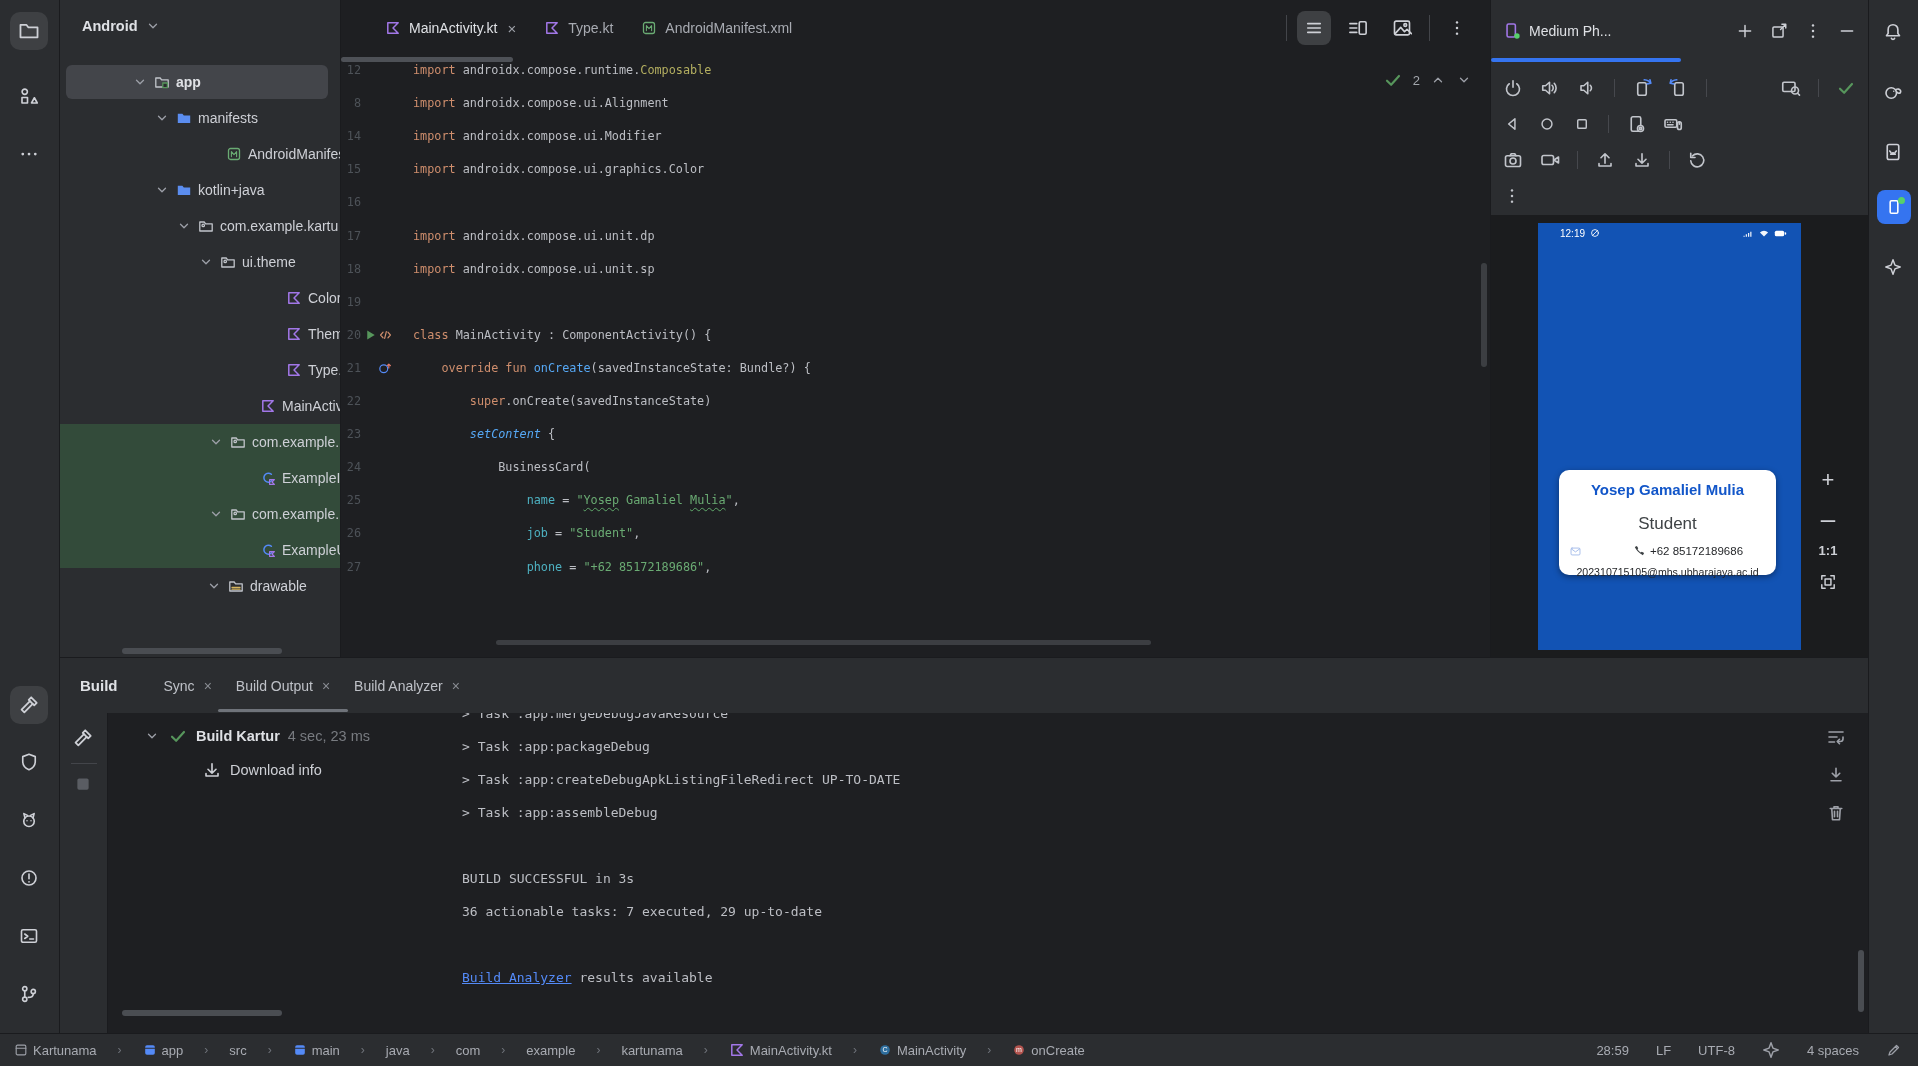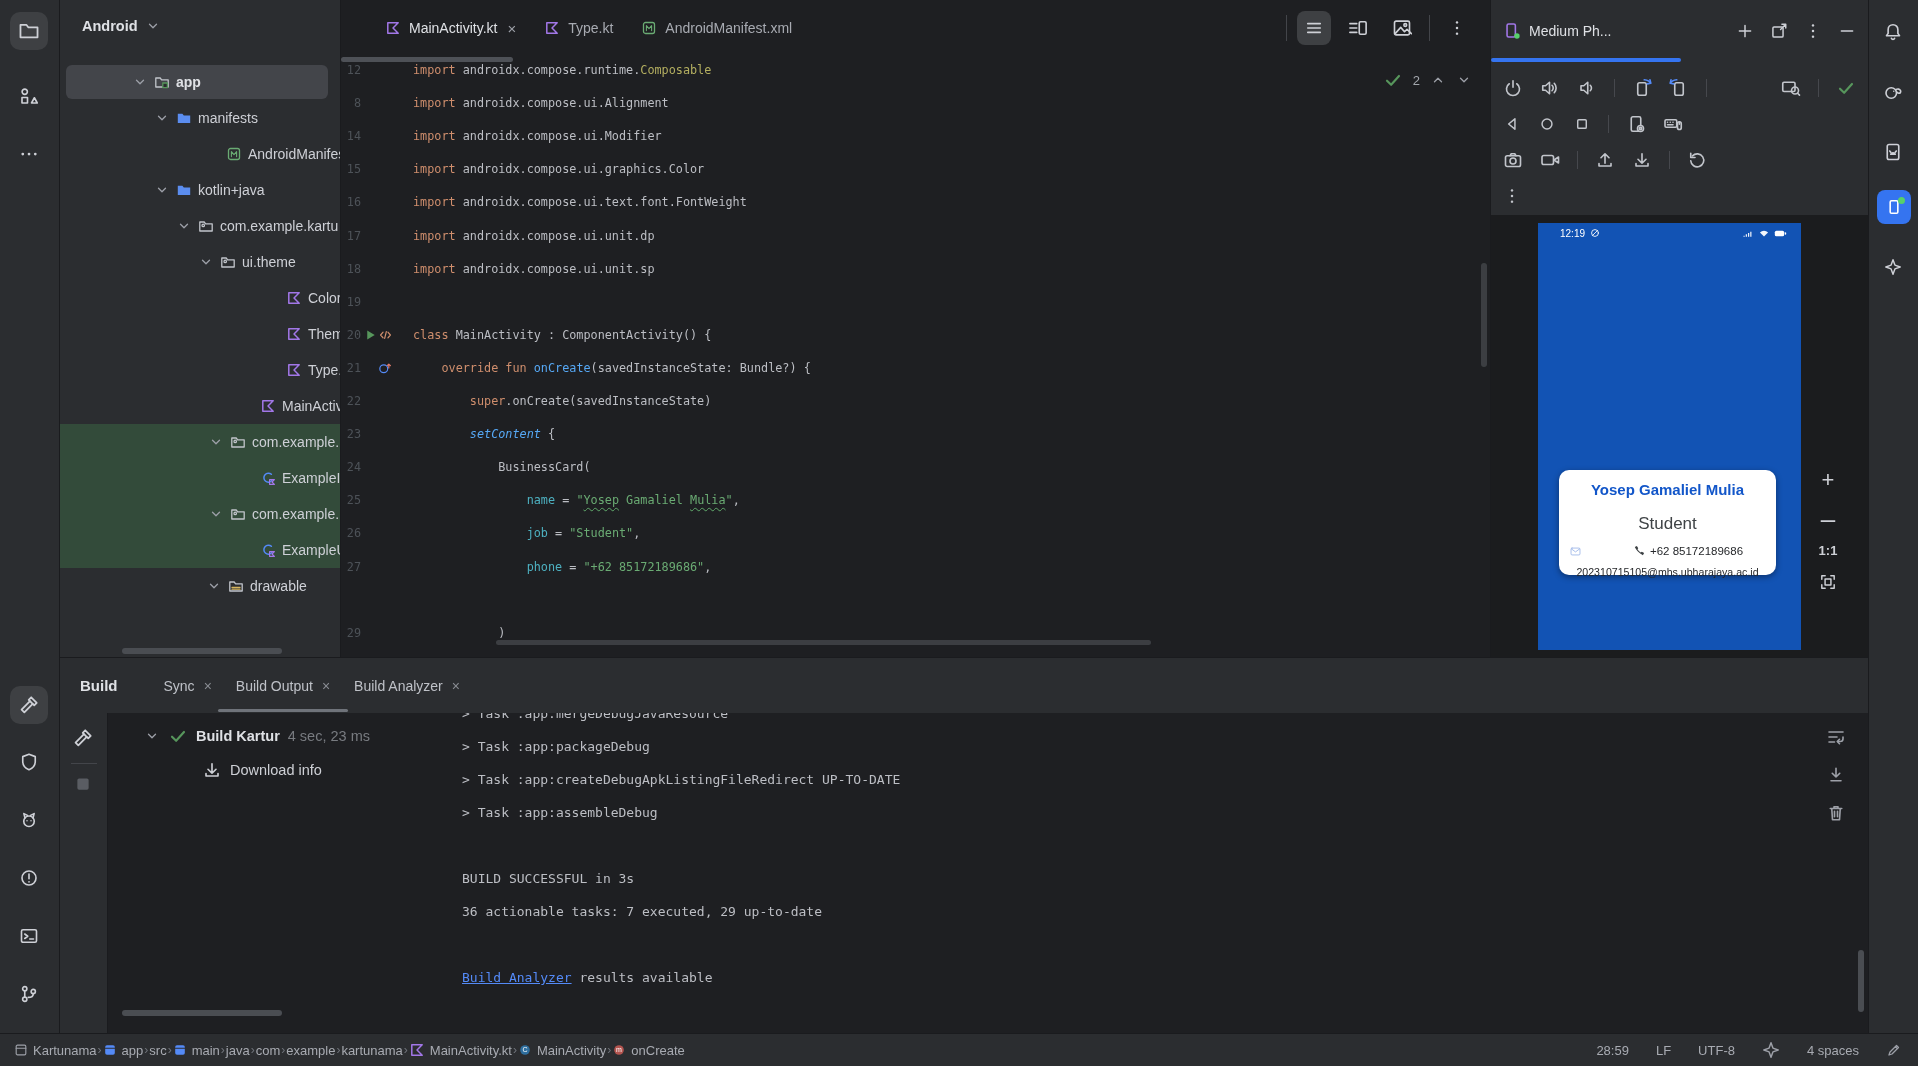--- a/index.html
+++ b/index.html
@@ -107,21 +107,21 @@
   .btree-row { position:absolute; display:flex; align-items:center; gap:8px; font-size:14.5px; }
   .b-dur { color:#787B80; }
   .cons-line { position:absolute; font-family:"DejaVu Sans Mono", monospace; font-size:13px; color:#BCBEC4; white-space:pre; }
   .cons-line a { color:#548AF7; text-decoration:underline; cursor:pointer; }
   .cons-icons { position:absolute; right:22px; top:14px; display:flex; flex-direction:column; gap:18px; }
 
   
   .statusbar { position:absolute; left:0; bottom:0; width:1918px; height:33px; background:#2B2D30;
                border-top:1px solid #1A1B1E; display:flex; align-items:center; padding:0 16px 0 14px;
                font-size:13px; color:#A8ABB2; z-index:8; }
-  .crumbs { display:flex; align-items:center; gap:1px; }
+  .crumbs { display:flex; align-items:center; gap:21px; }
   .crumb { display:flex; align-items:center; gap:5px; cursor:pointer; }
   .crumb-sep { color:#6F737A; font-size:12px; }
   .sb-right { margin-left:auto; display:flex; align-items:center; gap:27px; }
   .sb-item { cursor:pointer; }
   svg { display:block; }
 </style>
 </head>
 <body>
 
 <div class="app">
@@ -390,40 +390,39 @@
     <div class="vthumb" style="left:330px; top:197px; width:6px; height:55px;"></div>
     <div class="hthumb" style="left:62px; top:648px; width:160px; height:6px;"></div>
   </div>
 
   <div class="editor">
     <div class="code-lines" id="codeLines">
         <div class="cline" style="top: 54px;"><span class="lnum">12</span><span class="ctext"><span class="tk-kw">import </span><span class="tk-d">androidx.compose.runtime.</span><span class="tk-ann">Composable</span></span></div>
         <div class="cline" style="top: 87.1px;"><span class="lnum">8</span><span class="ctext"><span class="tk-kw">import </span><span class="tk-d">androidx.compose.ui.Alignment</span></span></div>
         <div class="cline" style="top: 120.2px;"><span class="lnum">14</span><span class="ctext"><span class="tk-kw">import </span><span class="tk-d">androidx.compose.ui.Modifier</span></span></div>
         <div class="cline" style="top: 153.3px;"><span class="lnum">15</span><span class="ctext"><span class="tk-kw">import </span><span class="tk-d">androidx.compose.ui.graphics.Color</span></span></div>
-        <div class="cline" style="top: 186.4px;"><span class="lnum">16</span><span class="ctext"><span class="tk-kw">import </span><span class="tk-d">androidx.compose.ui.text.font.FontWeight</span></span></div>
+        <div class="cline" style="top: 186.4px;"><span class="lnum">16</span></div>
         <div class="cline" style="top: 219.5px;"><span class="lnum">17</span><span class="ctext"><span class="tk-kw">import </span><span class="tk-d">androidx.compose.ui.unit.dp</span></span></div>
         <div class="cline" style="top: 252.6px;"><span class="lnum">18</span><span class="ctext"><span class="tk-kw">import </span><span class="tk-d">androidx.compose.ui.unit.sp</span></span></div>
         <div class="cline" style="top: 285.7px;"><span class="lnum">19</span><span class="ctext"></span></div>
         <div class="cline" style="top: 318.8px;"><span class="lnum">20</span><span class="gico" style="left: 22px;"><svg width="15" height="15" viewBox="0 0 16 16" fill="none" stroke="#C2C5CB" stroke-width="1.3" stroke-linecap="round" stroke-linejoin="round">
               <path d="M4.5 3.2l8 4.8-8 4.8z" fill="#57965C" stroke="none"></path>
             </svg></span><span class="gico" style="left: 37px;"><svg width="15" height="15" viewBox="0 0 16 16" fill="none" stroke="#C2C5CB" stroke-width="1.3" stroke-linecap="round" stroke-linejoin="round">
               <path d="M5.4 5L2.8 8l2.6 3M10.6 5l2.6 3-2.6 3M8.9 4.4l-1.8 7.2" stroke="#CF8E6D"></path>
             </svg></span><span class="ctext"><span class="tk-kw">class </span><span class="tk-d">MainActivity : ComponentActivity() {</span></span></div>
         <div class="cline" style="top: 351.9px;"><span class="lnum">21</span><span class="gico" style="left: 36px;"><svg width="15" height="15" viewBox="0 0 16 16" fill="none" stroke="#C2C5CB" stroke-width="1.3" stroke-linecap="round" stroke-linejoin="round">
               <circle cx="7.2" cy="8.8" r="4.2" stroke="#548AF7"></circle>
               <path d="M12.6 8V3.8M10.9 5.5l1.7-1.7 1.7 1.7" stroke="#E07B6A"></path>
             </svg></span><span class="ctext"><span class="tk-d">    </span><span class="tk-kw">override fun </span><span class="tk-fn">onCreate</span><span class="tk-d">(savedInstanceState: Bundle?) {</span></span></div>
         <div class="cline" style="top: 385px;"><span class="lnum">22</span><span class="ctext"><span class="tk-d">        </span><span class="tk-kw">super</span><span class="tk-d">.onCreate(savedInstanceState)</span></span></div>
         <div class="cline" style="top: 418.1px;"><span class="lnum">23</span><span class="ctext"><span class="tk-d">        </span><span class="tk-lam">setContent</span><span class="tk-d"> {</span></span></div>
         <div class="cline" style="top: 451.2px;"><span class="lnum">24</span><span class="ctext"><span class="tk-d">            BusinessCard(</span></span></div>
         <div class="cline" style="top: 484.3px;"><span class="lnum">25</span><span class="ctext"><span class="tk-d">                </span><span class="tk-arg">name</span><span class="tk-d"> = </span><span class="tk-str">"</span><span class="tk-strw">Yosep</span><span class="tk-str"> Gamaliel </span><span class="tk-strw">Mulia</span><span class="tk-str">"</span><span class="tk-d">,</span></span></div>
         <div class="cline" style="top: 517.4px;"><span class="lnum">26</span><span class="ctext"><span class="tk-d">                </span><span class="tk-arg">job</span><span class="tk-d"> = </span><span class="tk-str">"Student"</span><span class="tk-d">,</span></span></div>
         <div class="cline" style="top: 550.5px;"><span class="lnum">27</span><span class="ctext"><span class="tk-d">                </span><span class="tk-arg">phone</span><span class="tk-d"> = </span><span class="tk-str">"+62 85172189686"</span><span class="tk-d">,</span></span></div>
-        <div class="cline" style="top: 616.7px;"><span class="lnum">29</span><span class="ctext"><span class="tk-d">            )</span></span></div>
       </div>
     <div class="tabbar" id="etabs">
         <div class="etab active">
           <span class="">
             <svg width="16" height="16" viewBox="0 0 16 16" fill="none" stroke="#C2C5CB" stroke-width="1.3" stroke-linecap="round" stroke-linejoin="round">
               <path d="M2.8 2.8h10.4L8 8l5.2 5.2H2.8z" stroke="#A277E8" stroke-width="1.5"></path>
             </svg>
           </span>
           <span>MainActivity.kt</span>
           <span class="close">×</span>

